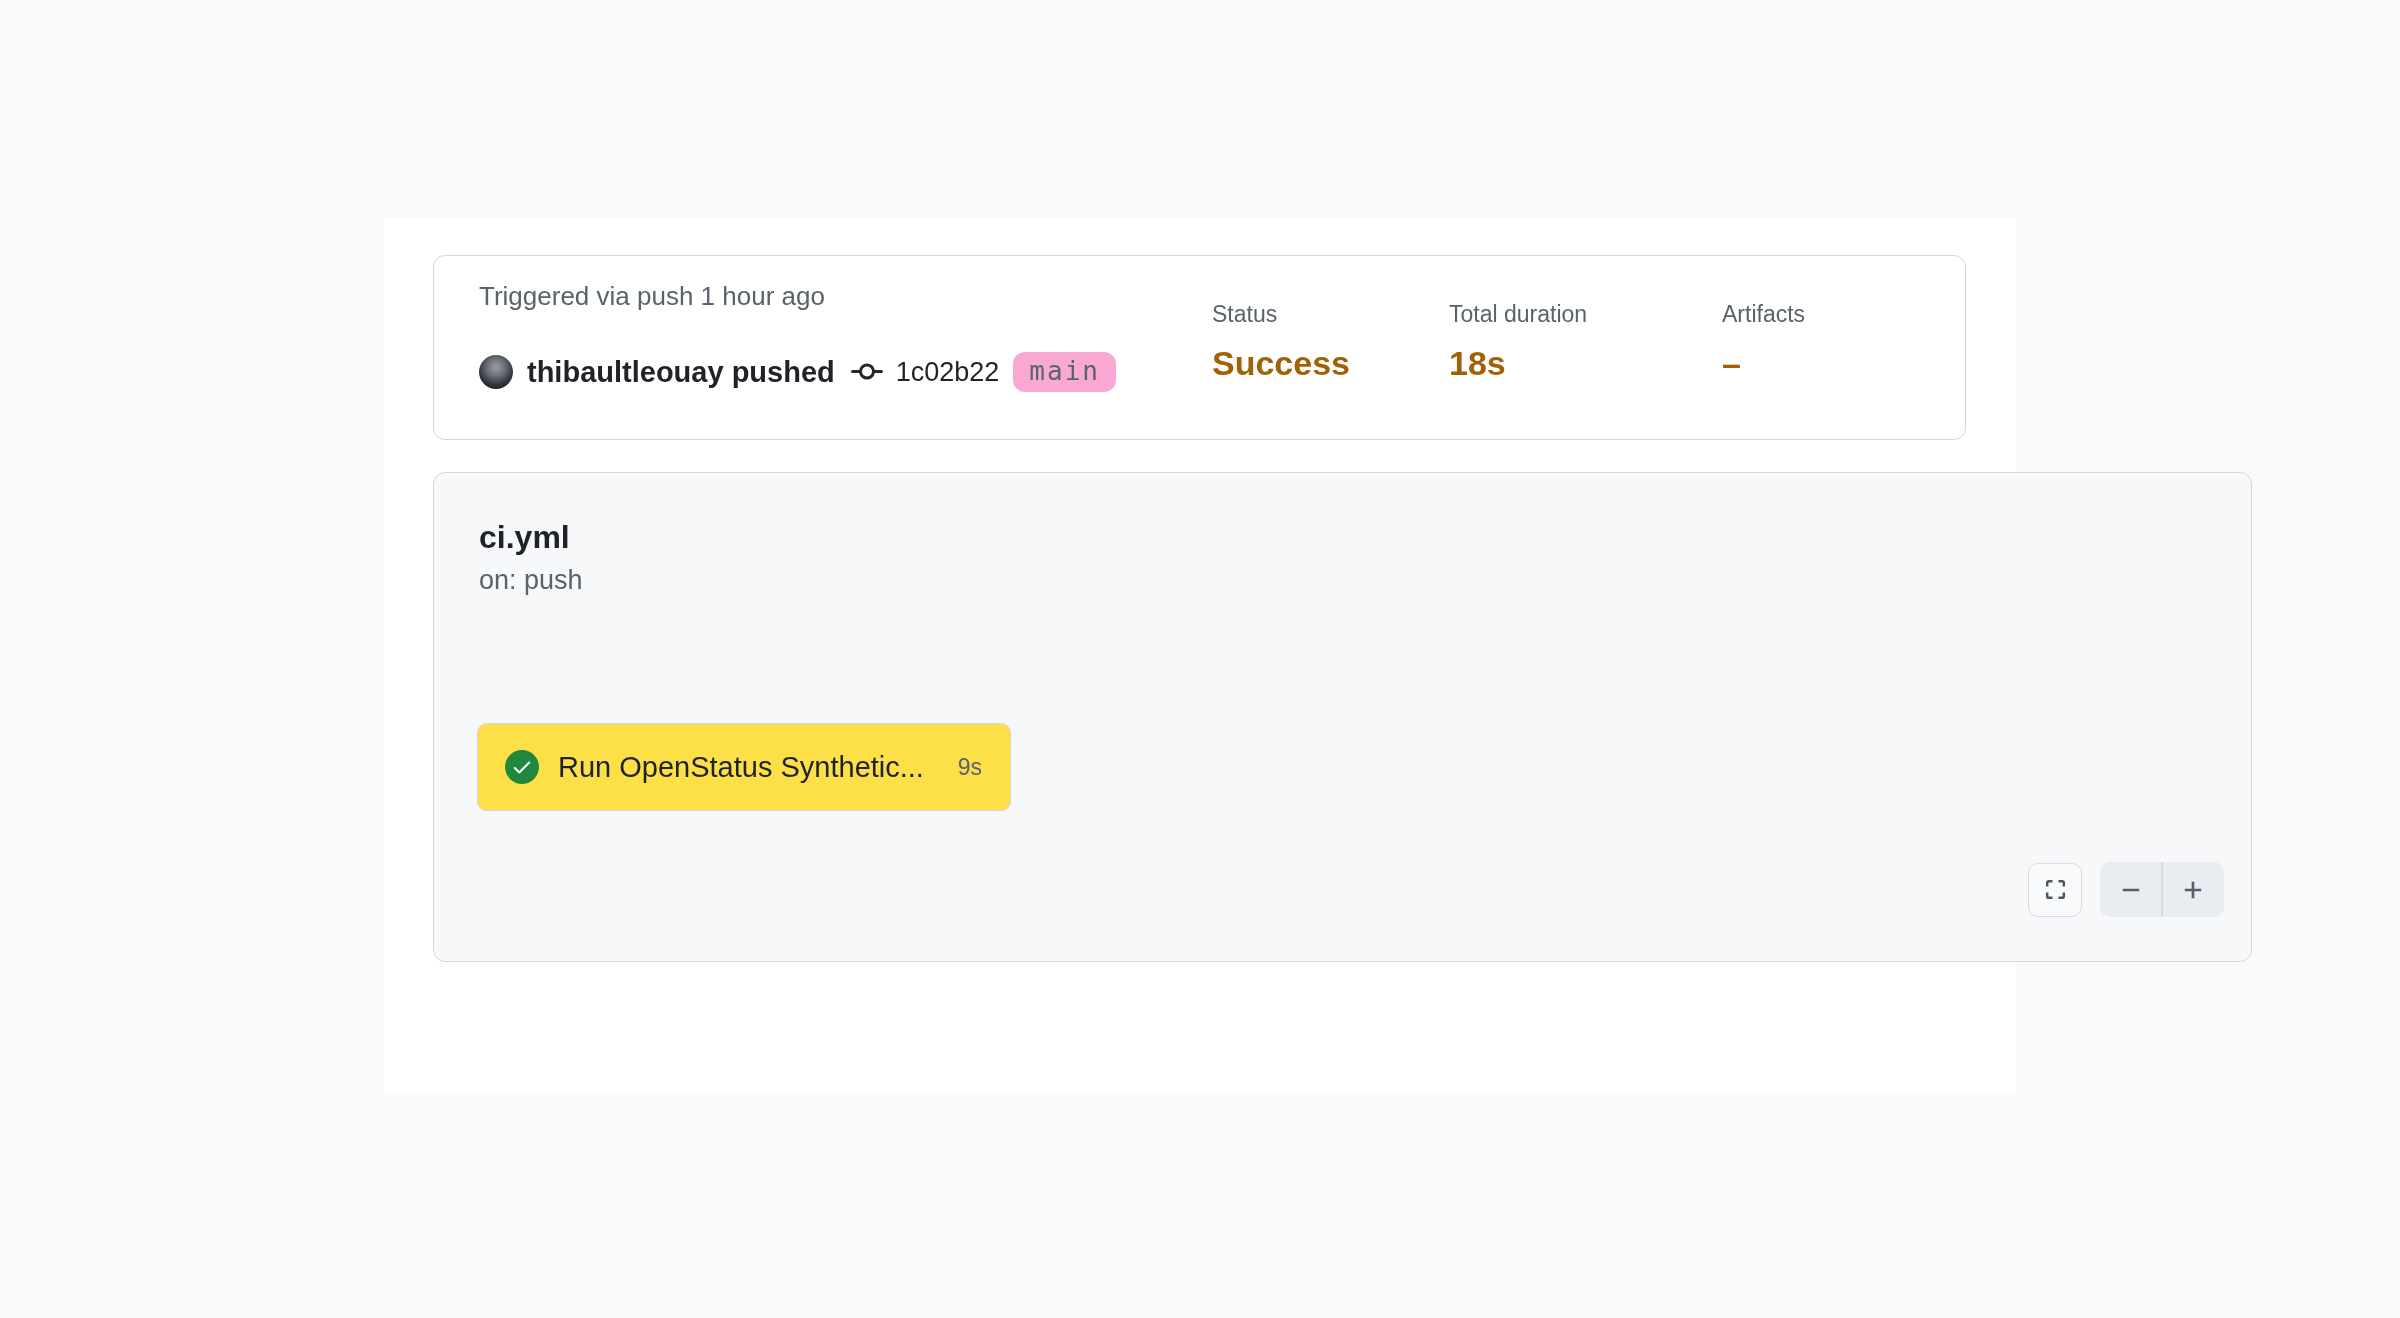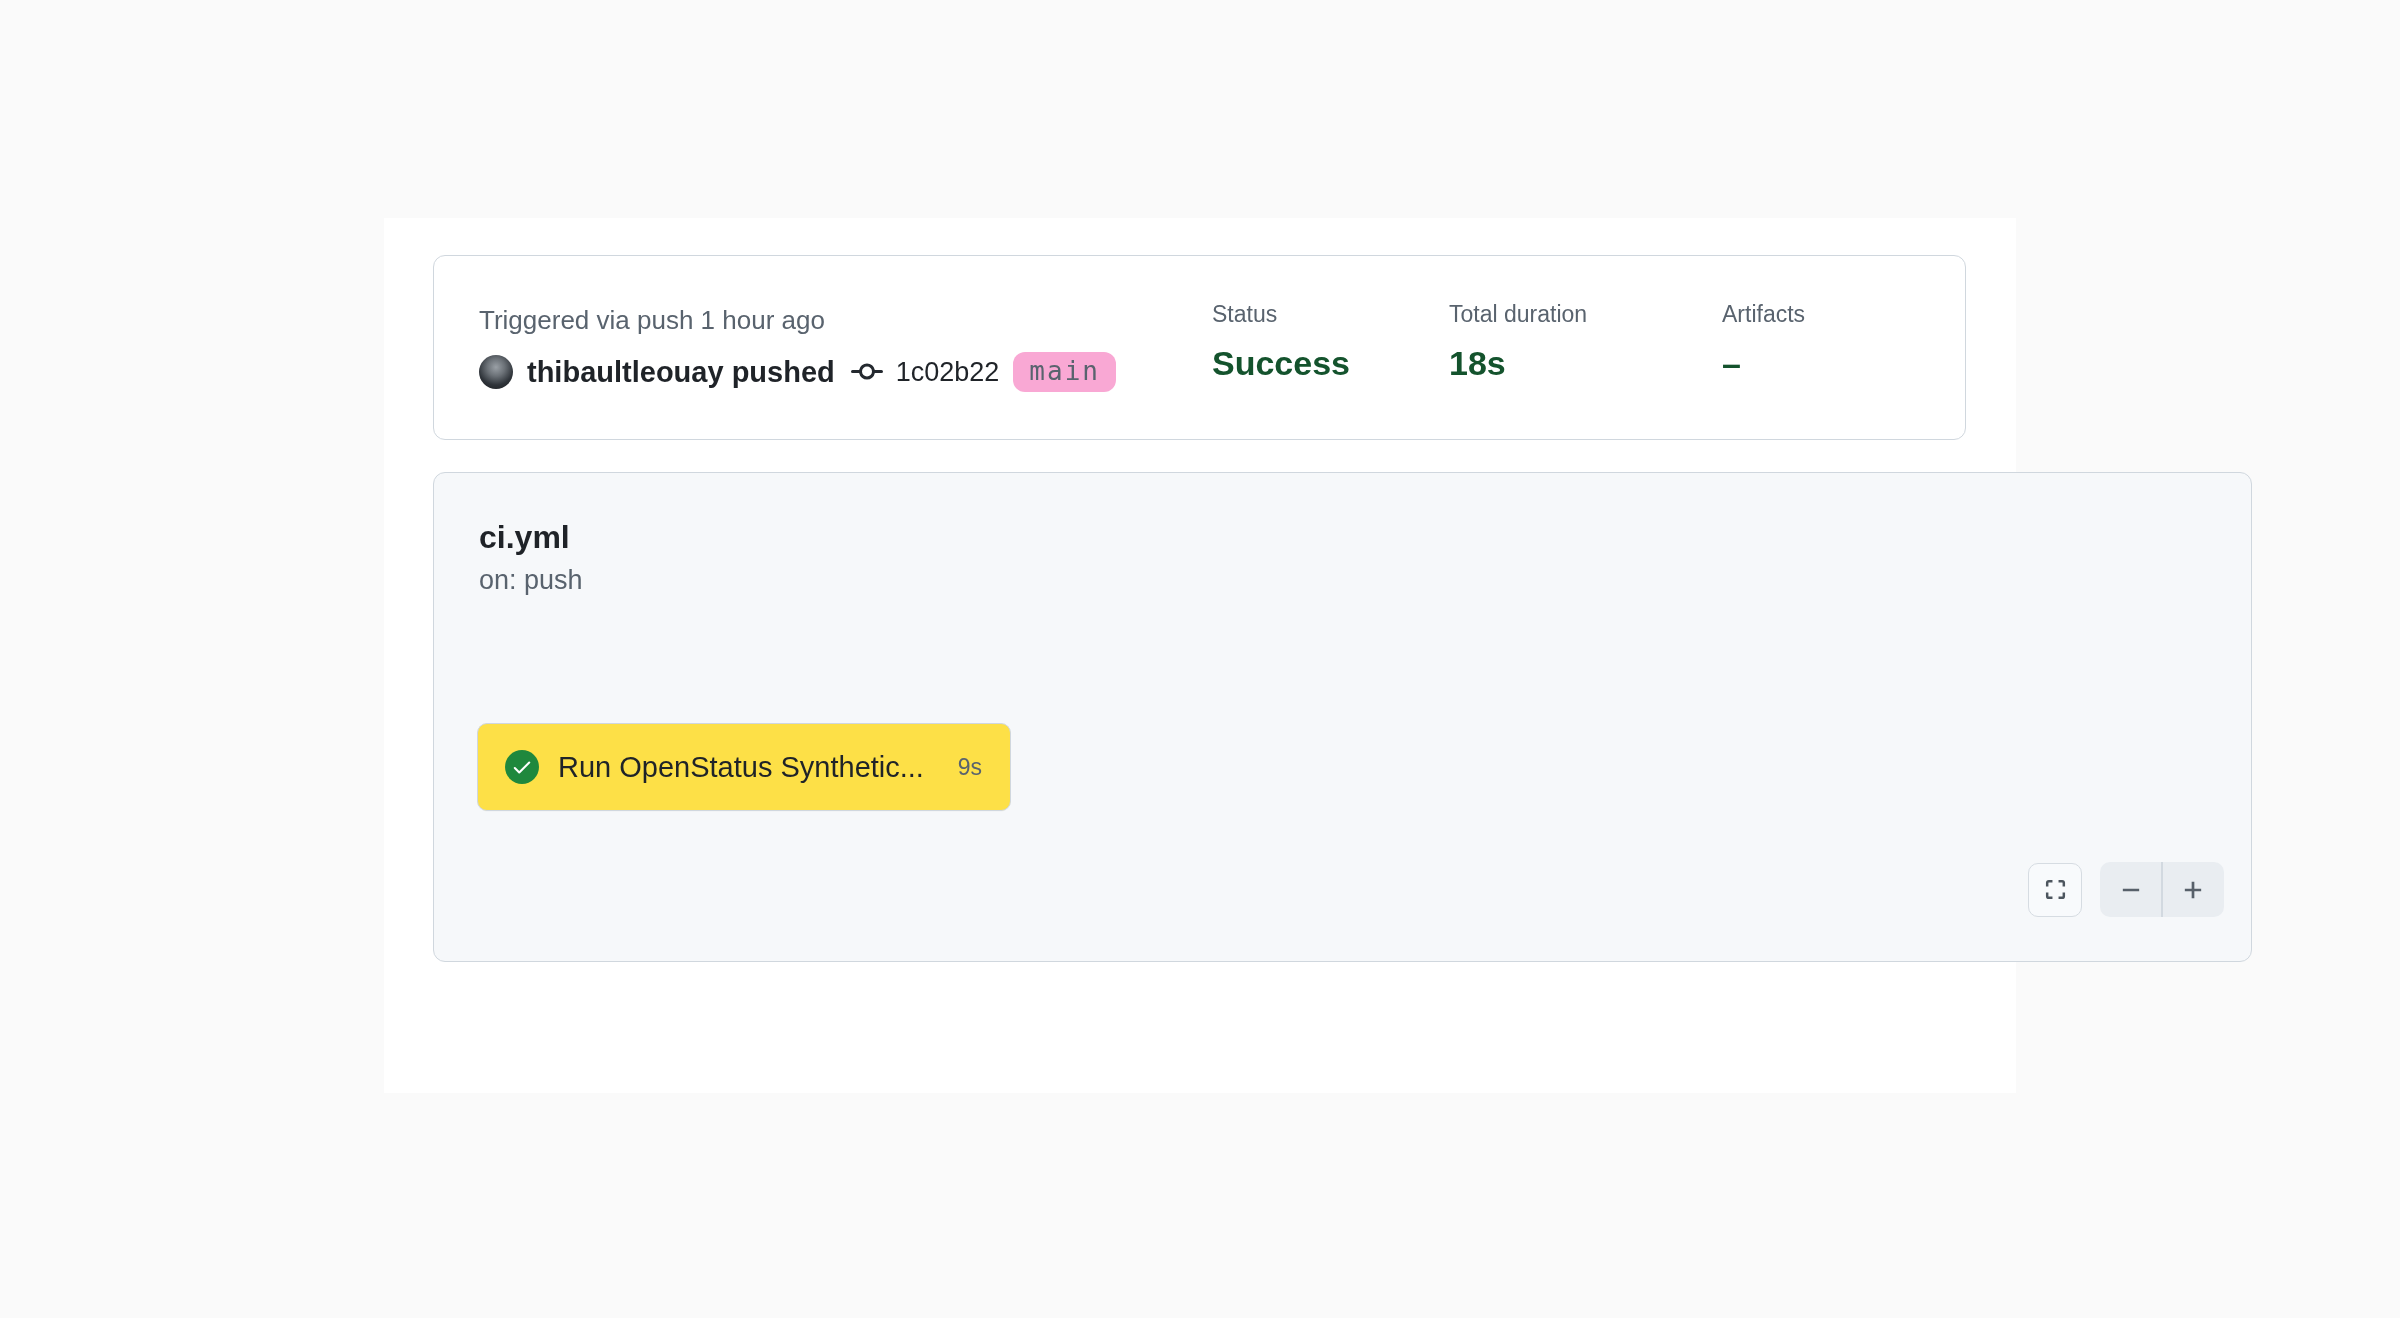--- a/index.html
+++ b/index.html
@@ -21,21 +21,21 @@
   
   .summary-card {
     position: absolute;
     left: 49px; top: 37px;
     width: 1533px; height: 185px;
     background: #ffffff;
     border: 1.5px solid #d0d7de;
     border-radius: 12px;
   }
   .triggered {
-    position: absolute; left: 45px; top: 48px;
+    position: absolute; left: 45px; top: 24px;
     font-size: 26px; line-height: 32px; color: #59636e;
   }
   .actor-row {
     position: absolute; left: 45px; top: 93px;
     height: 46px; display: flex; align-items: center;
   }
   .avatar {
     width: 34px; height: 34px; border-radius: 50%;
     background: radial-gradient(circle at 50% 36%, #9aa0a6 0%, #6b7177 32%, #2f343a 64%, #17191c 100%);
     flex: none;
@@ -65,21 +65,21 @@
     cursor: pointer;
     white-space: nowrap;
   }
   .stat { position: absolute; top: 43px; }
   .stat-status   { left: 750px; margin-left: 28px;  }
   .stat-duration { left: 1015px; }
   .stat-artifacts{ left: 1288px; }
   .stat-label { font-size: 23px; line-height: 30px; color: #59636e; }
   .stat-value {
     margin-top: 14px;
-    font-size: 34px; line-height: 40px; font-weight: 600; color: #14532d;
+    font-size: 34px; line-height: 40px; font-weight: 600; color: #a16207;
   }
 
   
   .graph-panel {
     position: absolute;
     left: 49px; top: 254px;
     width: 1819px; height: 490px;
     background: #f6f8fa;
     border: 1.5px solid #d0d7de;
     border-radius: 12px;

